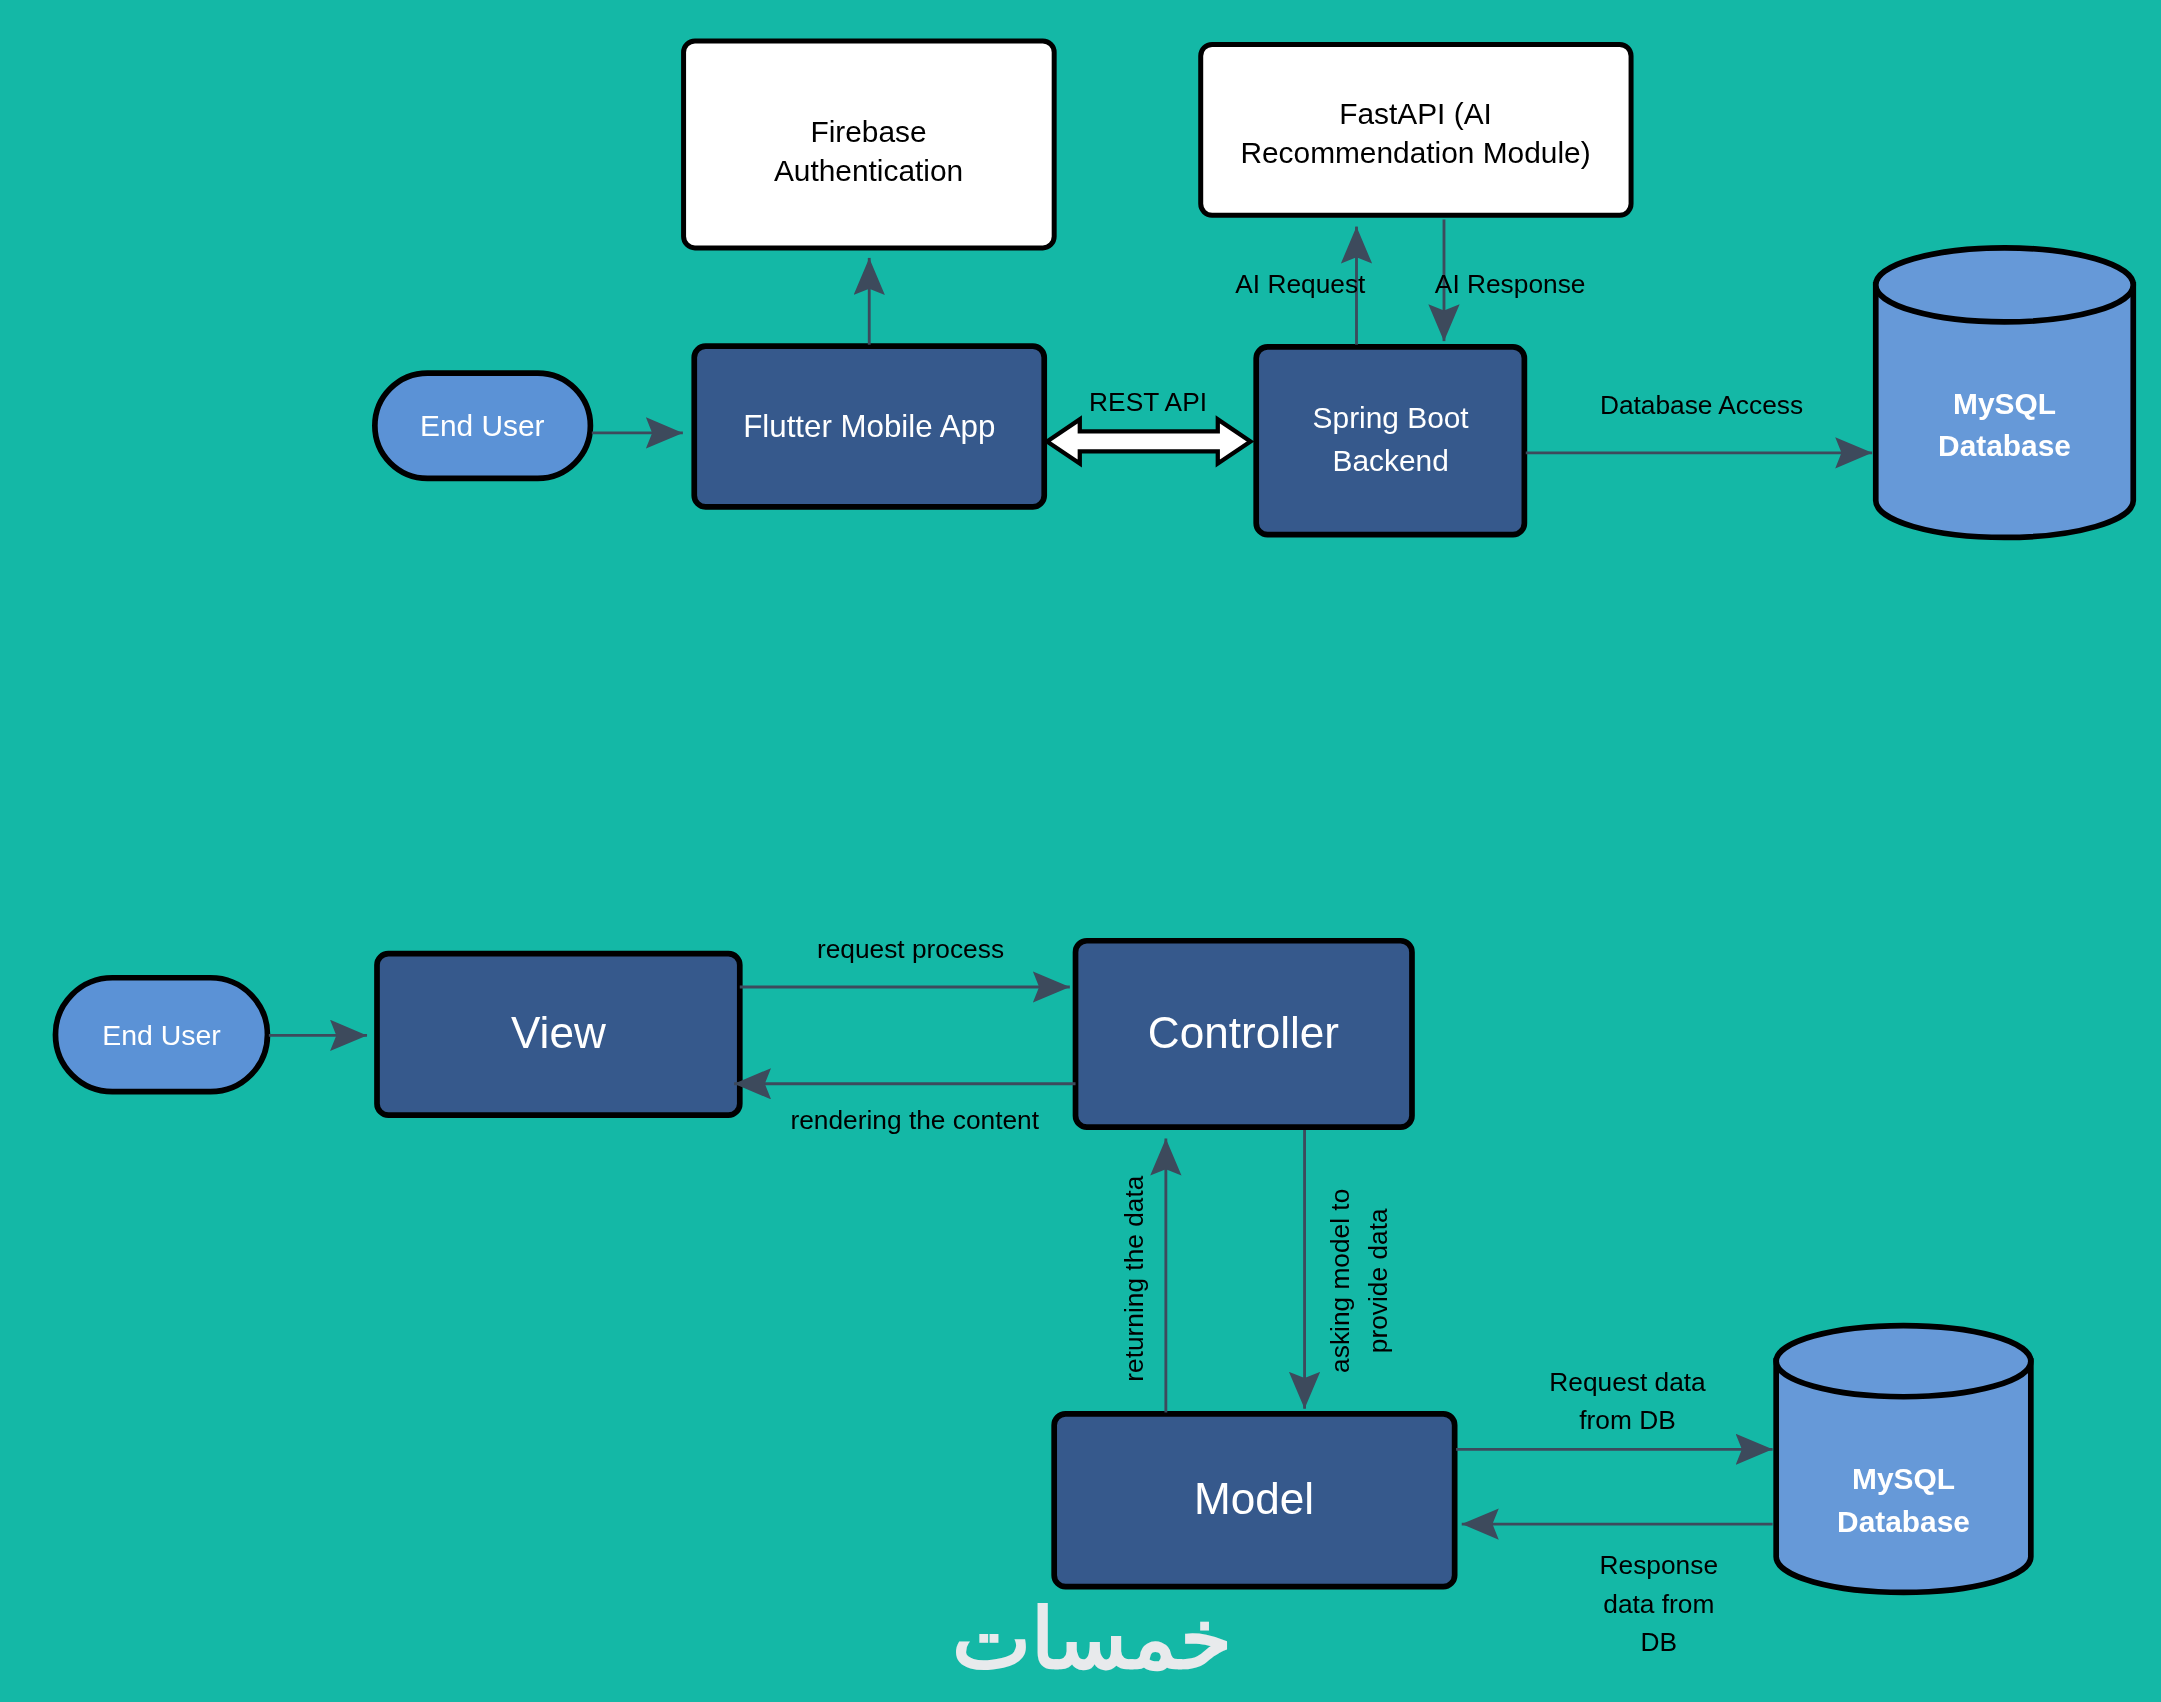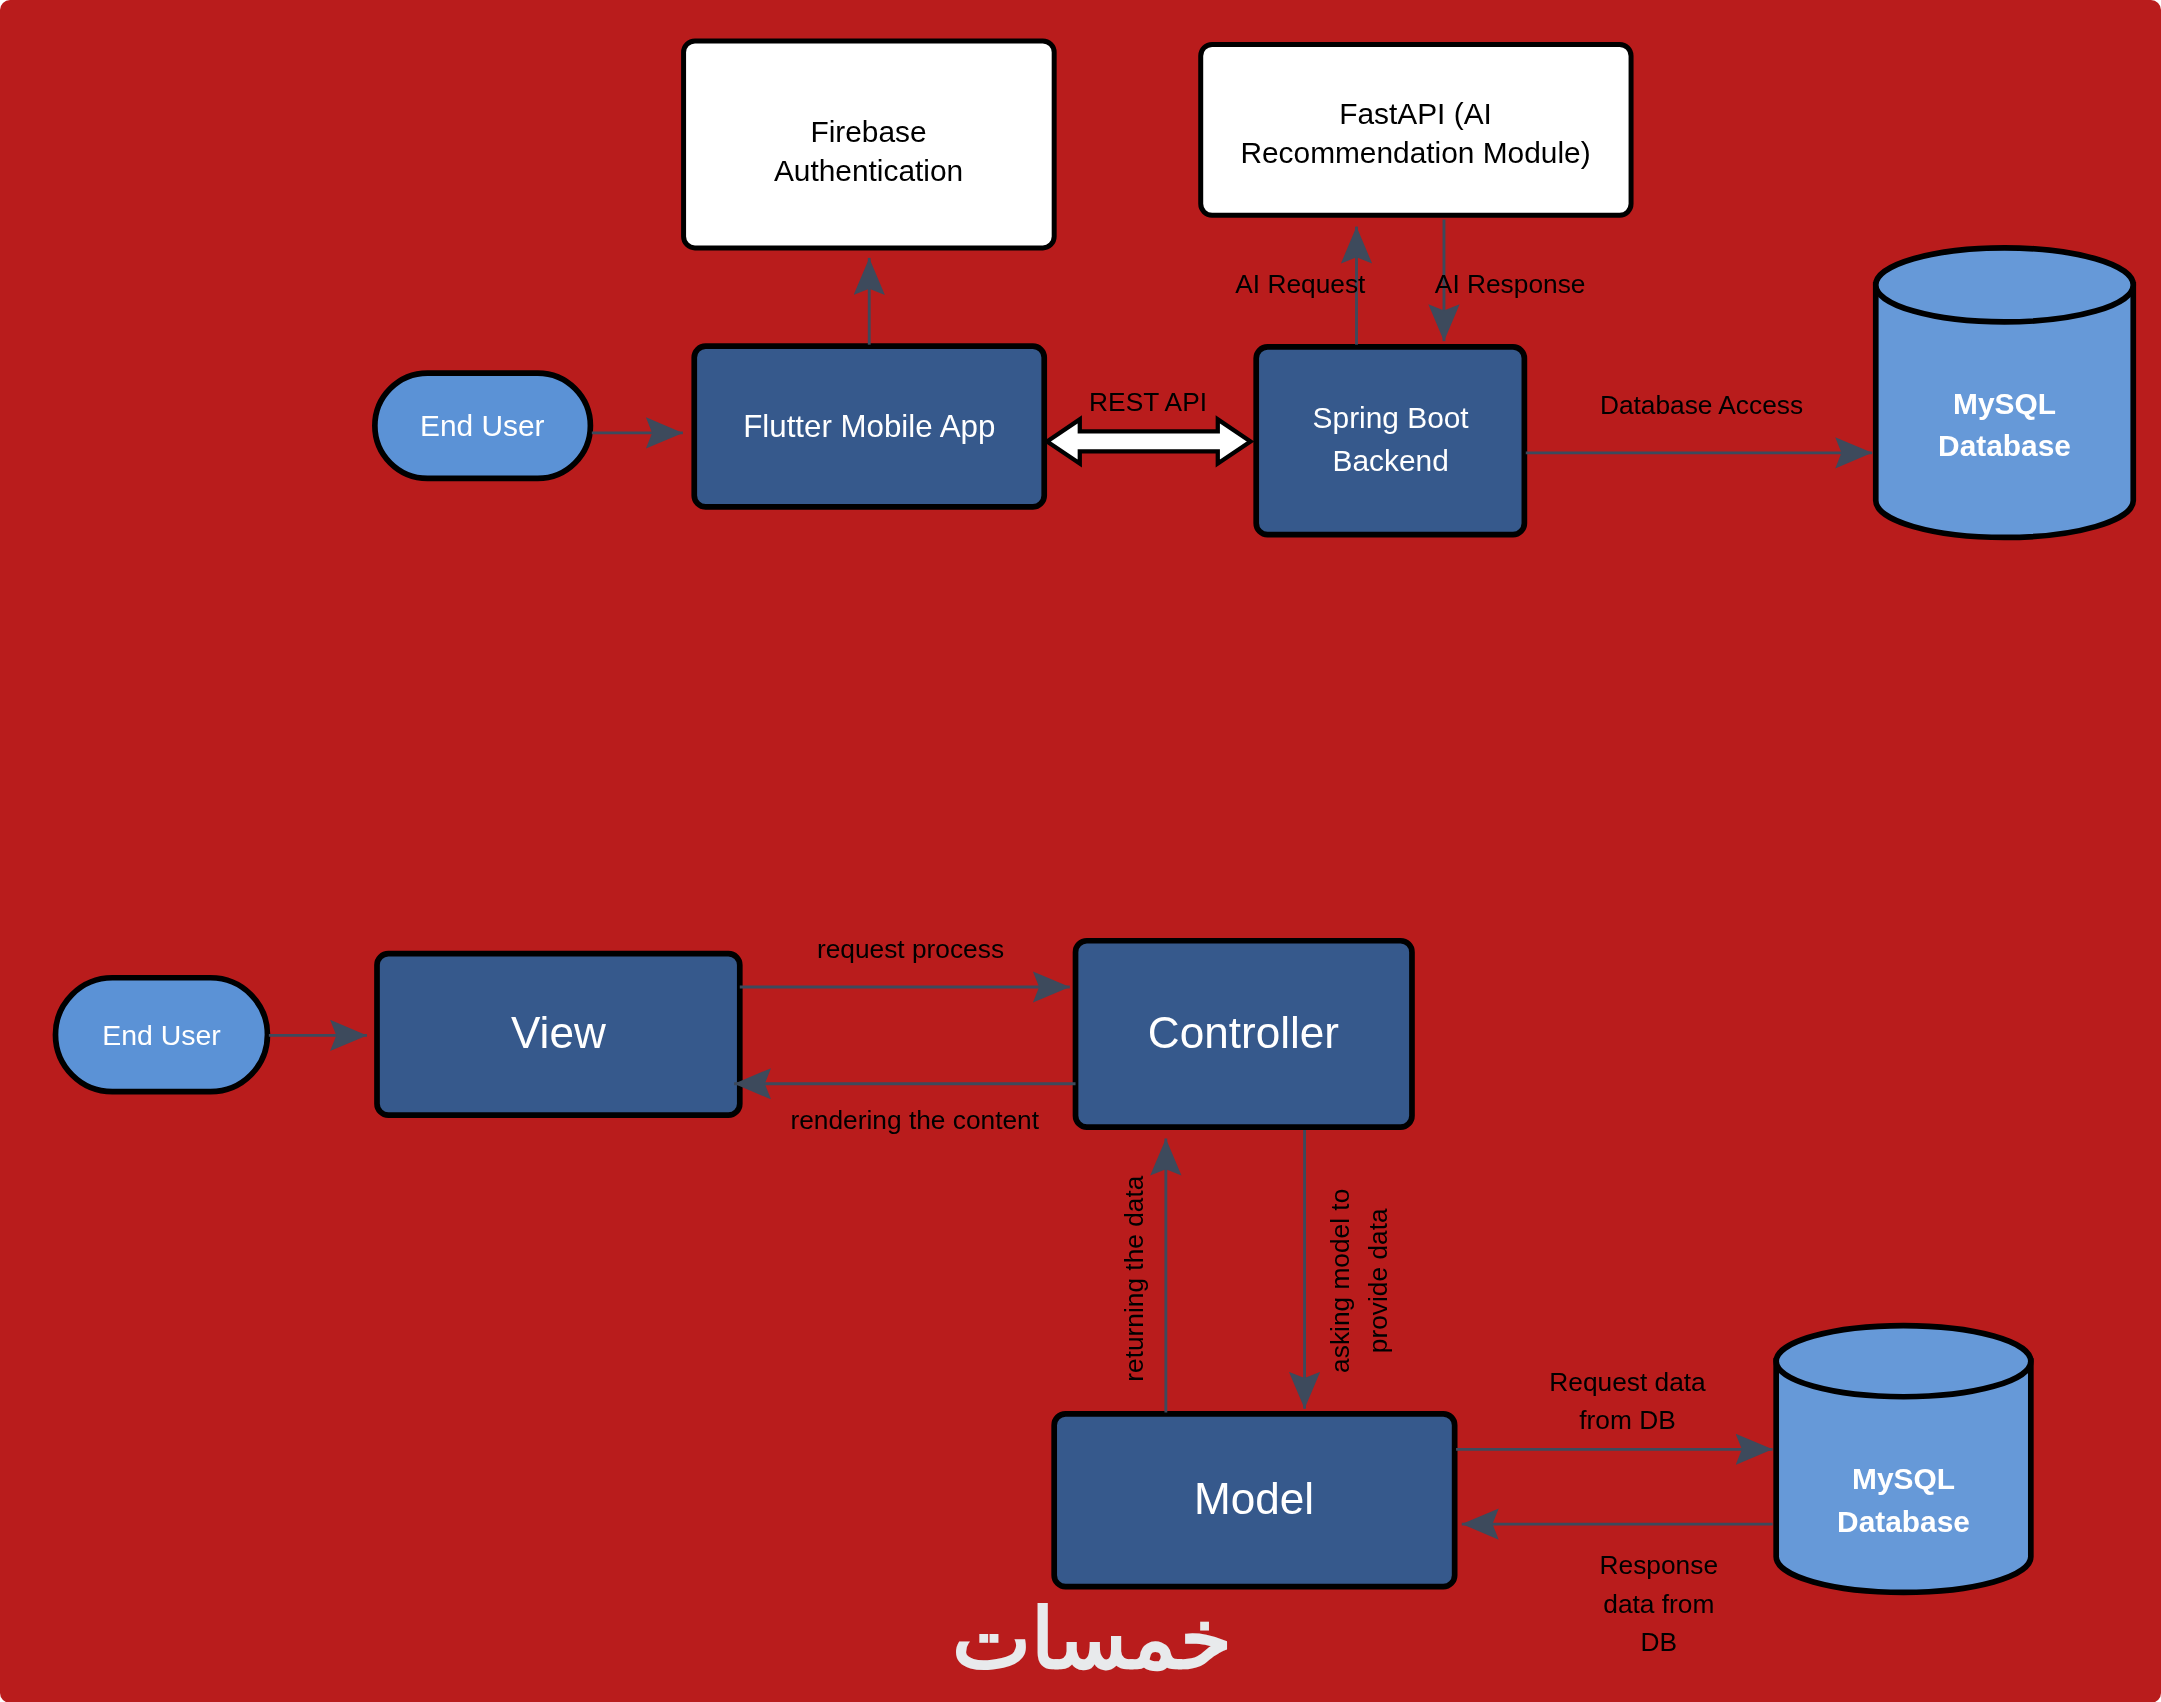--- a/index.html
+++ b/index.html
@@ -1,17 +1,17 @@
 <!DOCTYPE html>
 <html style="font-size:11.4px"><head>
 <meta charset="utf-8">
 <style>
   html,body{margin:0;padding:0;background:#ffffff;}
   body{width:2161px;height:1703px;font-family:"Liberation Sans",sans-serif;overflow:hidden;}
-  #canvas{position:relative;width:2161px;height:1703px;background:#b91c1c;border-radius:10px;}
+  #canvas{position:relative;width:2161px;height:1703px;background:#14b8a6;}
   svg.diagram{position:absolute;left:0;top:0;width:2161px;height:1703px;}
   .node-label{font-family:"Liberation Sans",sans-serif;text-anchor:middle;dominant-baseline:middle;}
   .lbl-white{fill:#ffffff;}
   .lbl-dark{fill:#000000;}
   .edge-label{font-family:"Liberation Sans",sans-serif;fill:#000000;text-anchor:middle;dominant-baseline:middle;font-size:37px;}
   .watermark{fill:#e8eaec;font-family:"Liberation Sans",sans-serif;text-anchor:middle;font-size:118px;font-weight:700;}
   .ln{stroke:#3d4a5c;stroke-width:4;fill:none;}
   .blockarrow{fill:#ffffff;stroke:#000000;stroke-width:6;stroke-linejoin:miter;}
 </style>
 </head>

